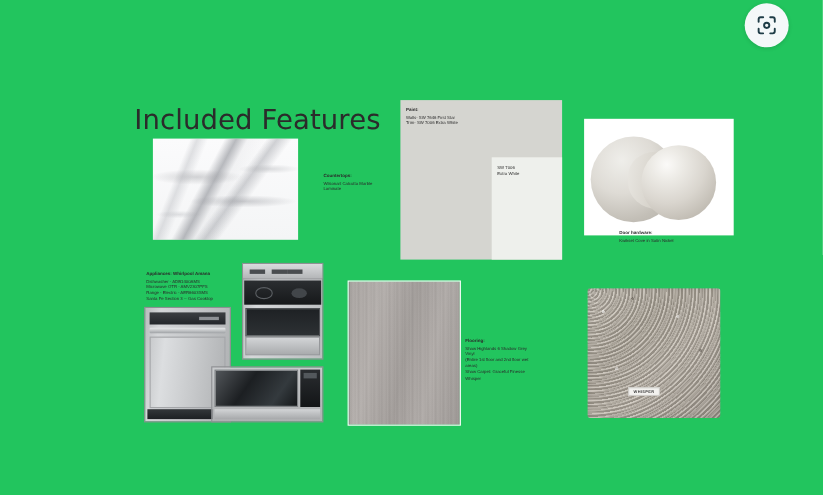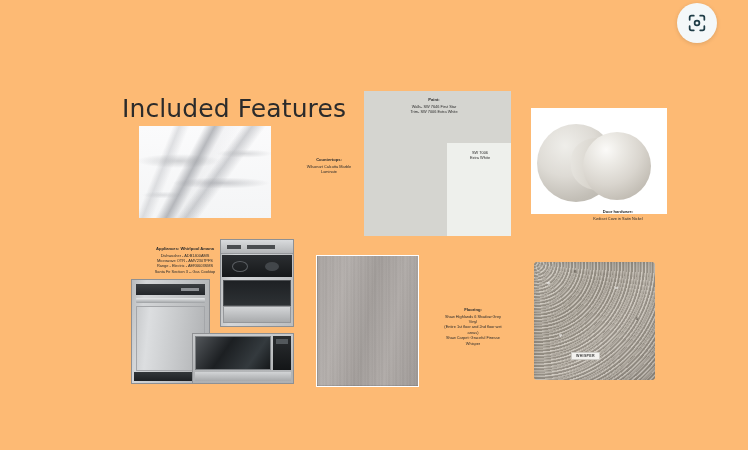--- a/index.html
+++ b/index.html
@@ -14,22 +14,21 @@
     position: relative;
     overflow: hidden;
     font-family: "Liberation Sans", sans-serif;
     background: #fefefe;
   }
 
   
   #viewer-canvas {
     position: absolute;
     inset: 0;
-    background: #fdba74;
-    text-align: center;
+    background: #22c55e;
   }
 
   #lens-button {
     position: absolute;
     top: 3px;
     right: 31px;
     width: 40px;
     height: 40px;
     border-radius: 50%;
     background: #f4f8f9;

